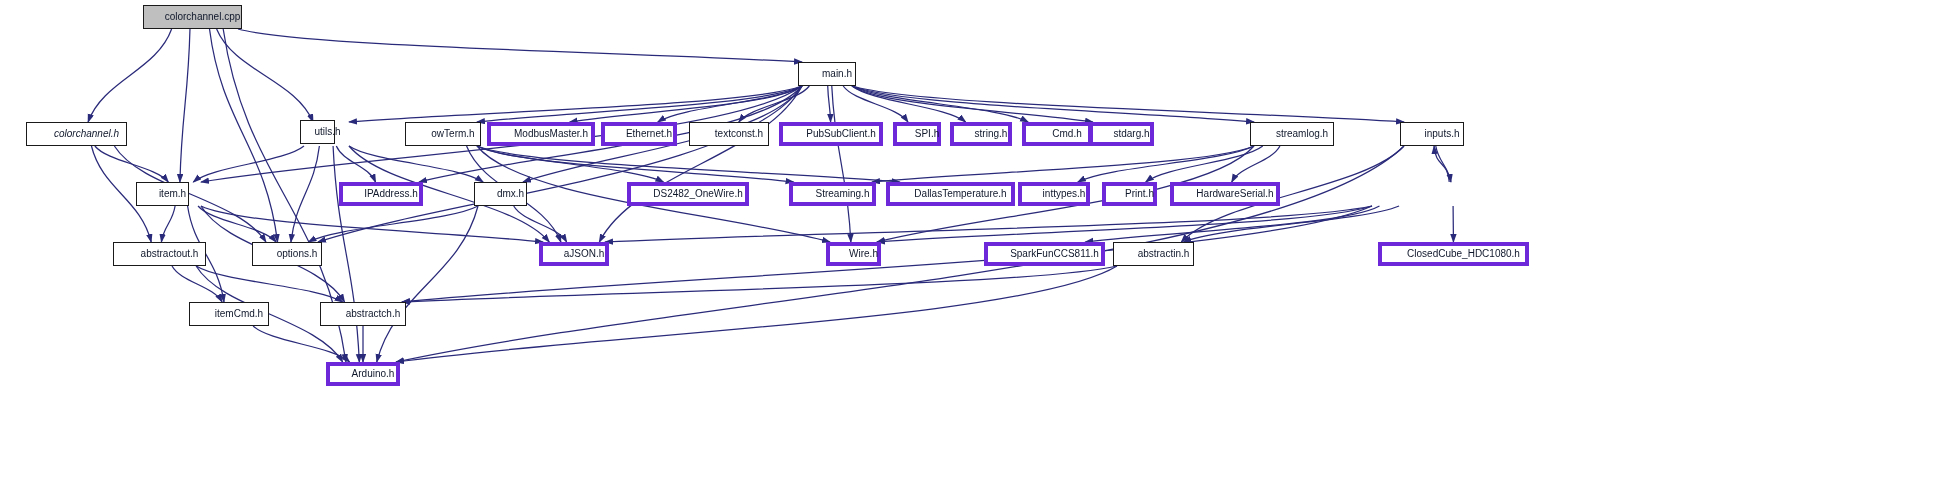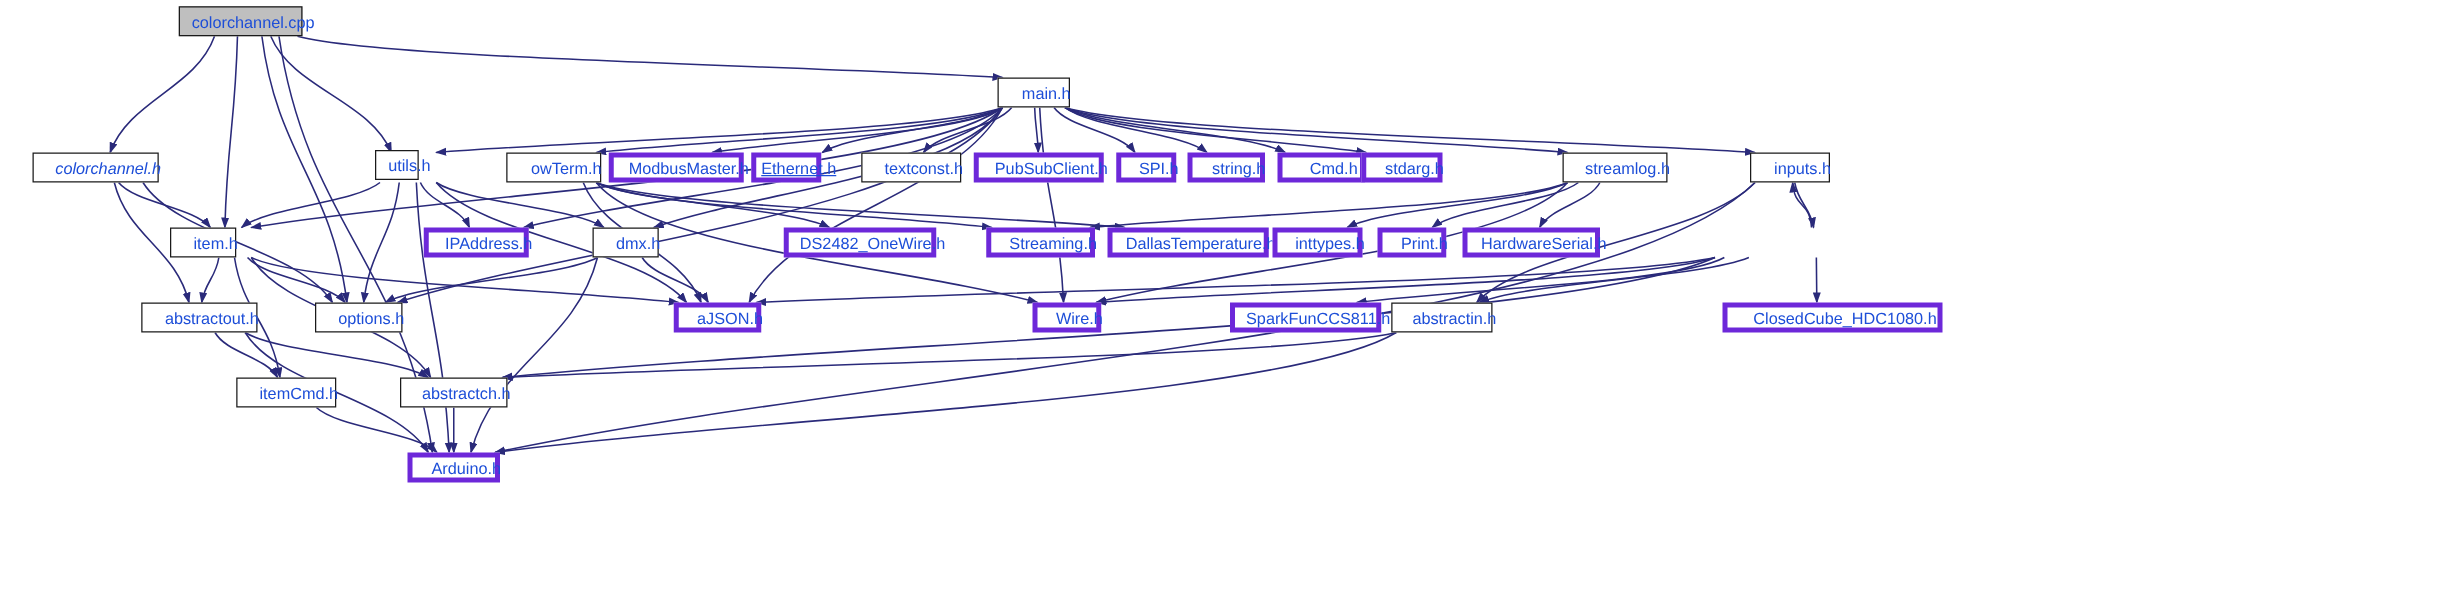--- a/index.html
+++ b/index.html
@@ -3,23 +3,23 @@
 <meta charset="utf-8">
 <style>
   html,body{margin:0;padding:0;background:#ffffff;}
   body{font-family:"Liberation Sans","DejaVu Sans",sans-serif;}
   #graph{position:relative;width:1956px;height:485px;overflow:hidden;background:#fff;}
   #edges{position:absolute;left:0;top:0;width:1956px;height:485px;}
   .node{
     position:absolute;
     box-sizing:border-box;
     display:flex;align-items:center;justify-content:center;
-    font-size:13px;
+    font-size:10px;
     line-height:1;
-    color:#1d4ed8;
+    color:#0f172a;
     background:#ffffff;
     white-space:nowrap;
     height:24px;
     z-index:5;
     padding-left:20px;
   }
   .node.leaf{border:4px solid #6d28d9;}
   .node.normal{border:1.6px solid #1a1a1a;}
   .node.root{border:1.6px solid #1a1a1a;background:#bfbfbf;}
 </style>
@@ -103,21 +103,21 @@
         <path d="M1404,146 C1363.923,189.2 1221.427,198.8 1181.35,242"></path>
         <path d="M1404,146 C1283.04,264.8 698.4000000000001,297.2 396,362"></path>
       </g>
   </svg>
 <div class="node root" style="left: 143px; top: 5px; width: 99px;">colorchannel.cpp</div>
     <div class="node normal" style="left: 798px; top: 62px; width: 58px;">main.h</div>
     <div class="node normal" style="left: 26px; top: 122px; width: 101px; font-style: italic;">colorchannel.h</div>
     <div class="node normal" style="left: 300px; top: 120px; width: 35px;">utils.h</div>
     <div class="node normal" style="left: 405px; top: 122px; width: 76px;">owTerm.h</div>
     <div class="node leaf" style="left: 487px; top: 122px; width: 108px;">ModbusMaster.h</div>
-    <div class="node leaf" style="left: 601px; top: 122px; width: 56px; text-decoration: underline;">Ethernet.h</div>
+    <div class="node leaf" style="left: 601px; top: 122px; width: 76px;">Ethernet.h</div>
     <div class="node normal" style="left: 689px; top: 122px; width: 80px;">textconst.h</div>
     <div class="node leaf" style="left: 779px; top: 122px; width: 104px;">PubSubClient.h</div>
     <div class="node leaf" style="left: 893px; top: 122px; width: 48px;">SPI.h</div>
     <div class="node leaf" style="left: 950px; top: 122px; width: 62px;">string.h</div>
     <div class="node leaf" style="left: 1022px; top: 122px; width: 70px;">Cmd.h</div>
     <div class="node leaf" style="left: 1089px; top: 122px; width: 65px;">stdarg.h</div>
     <div class="node normal" style="left: 1250px; top: 122px; width: 84px;">streamlog.h</div>
     <div class="node normal" style="left: 1400px; top: 122px; width: 64px;">inputs.h</div>
     <div class="node normal" style="left: 136px; top: 182px; width: 53px;">item.h</div>
     <div class="node leaf" style="left: 339px; top: 182px; width: 84px;">IPAddress.h</div>
@@ -127,17 +127,17 @@
     <div class="node leaf" style="left: 886px; top: 182px; width: 129px;">DallasTemperature.h</div>
     <div class="node leaf" style="left: 1018px; top: 182px; width: 72px;">inttypes.h</div>
     <div class="node leaf" style="left: 1102px; top: 182px; width: 55px;">Print.h</div>
     <div class="node leaf" style="left: 1170px; top: 182px; width: 110px;">HardwareSerial.h</div>
     <div class="node normal" style="left: 113px; top: 242px; width: 93px;">abstractout.h</div>
     <div class="node normal" style="left: 252px; top: 242px; width: 70px;">options.h</div>
     <div class="node leaf" style="left: 539px; top: 242px; width: 70px;">aJSON.h</div>
     <div class="node leaf" style="left: 826px; top: 242px; width: 55px;">Wire.h</div>
     <div class="node leaf" style="left: 984px; top: 242px; width: 121px;">SparkFunCCS811.h</div>
     <div class="node normal" style="left: 1113px; top: 242px; width: 81px;">abstractin.h</div>
-    <div class="node leaf" style="left: 1378px; top: 242px; width: 176px;">ClosedCube_HDC1080.h</div>
+    <div class="node leaf" style="left: 1378px; top: 242px; width: 151px;">ClosedCube_HDC1080.h</div>
     <div class="node normal" style="left: 189px; top: 302px; width: 80px;">itemCmd.h</div>
     <div class="node normal" style="left: 320px; top: 302px; width: 86px;">abstractch.h</div>
     <div class="node leaf" style="left: 326px; top: 362px; width: 74px;">Arduino.h</div>
   </div>
 
 </body></html>

